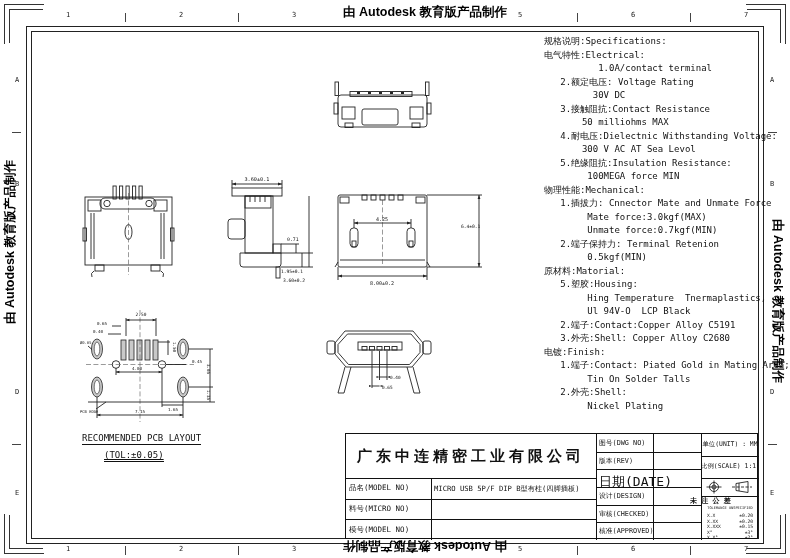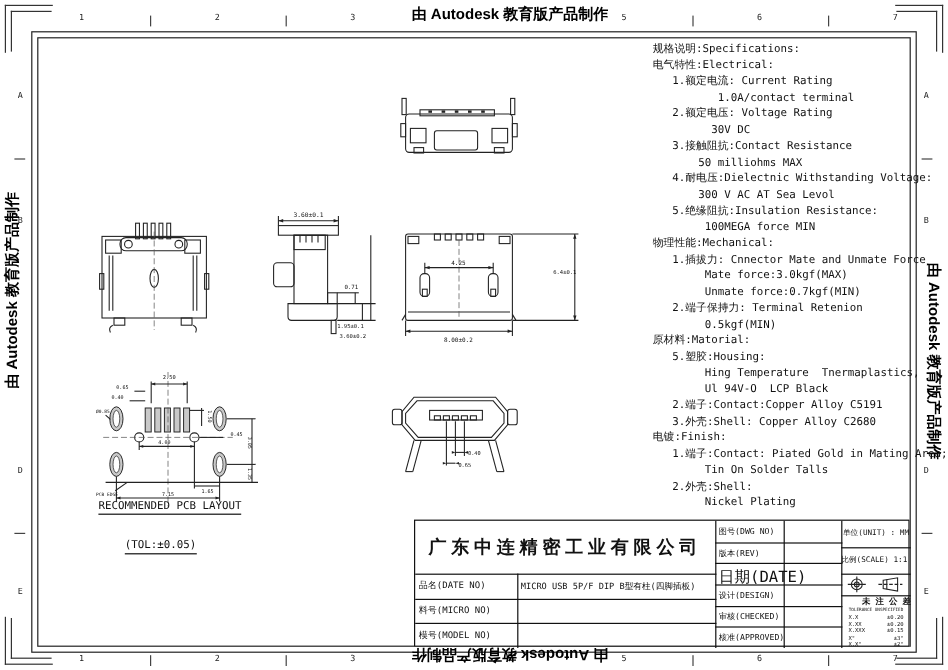--- a/index.html
+++ b/index.html
@@ -304,22 +304,22 @@
     <text x="93" y="41" transform="rotate(90 93 41)" text-anchor="middle" font-size="4.2">1.50</text>
     <text x="112" y="57" font-size="4.2">0.45</text>
     <text x="57" y="64" text-anchor="middle" font-size="4.2">4.00</text>
     <text x="127" y="63" transform="rotate(90 127 63)" text-anchor="middle" font-size="4.2">3.05</text>
     <text x="127" y="89" transform="rotate(90 127 89)" text-anchor="middle" font-size="4.2">1.35</text>
     <text x="93" y="105" text-anchor="middle" font-size="4.2">1.65</text>
     <text x="60" y="107" text-anchor="middle" font-size="4.2">7.15</text>
     <text x="0" y="38" font-size="3.8">Ø0.85</text>
     <text x="0" y="107" font-size="3.8">PCB EDGE</text>
   </svg>
-  <div class="pcb-cap" style="left:82px;top:417px;text-align:right;">RECOMMENDED PCB LAYOUT</div>
-  <div class="pcb-cap" style="left:104px;top:450px;">(TOL:±0.05)</div>
+  <div class="pcb-cap" style="left:82px;top:433px;text-align:right;">RECOMMENDED PCB LAYOUT</div>
+  <div class="pcb-cap" style="left:104px;top:450px;text-decoration:underline;">(TOL:±0.05)</div>
 
   <svg style="left:318px;top:298px" width="150" height="100" viewBox="0 0 150 100">
     <g class="ln">
       <path d="M27,33 H95 L105,45 V56 L94,69 H28 L17,56 V45 Z"></path>
       <path d="M29.5,36 H93 L102,46.5 V54.5 L91.5,66.5 H30.5 L20,54.5 V46.5 Z"></path>
       <rect x="9" y="43" width="8" height="13" rx="2"></rect>
         <rect x="105" y="43" width="8" height="13" rx="2"></rect>
       <rect x="40" y="44" width="44" height="8"></rect>
       <rect x="44" y="48.5" width="5" height="3.5"></rect>
         <rect x="51.5" y="48.5" width="5" height="3.5"></rect>
@@ -344,21 +344,20 @@
       <path class="fill" d="M54,88 l-3,-1.1 v2.2 z"></path>
         <path class="fill" d="M61.5,88 l3,-1.1 v2.2 z"></path>
     </g>
     <text x="72" y="81" font-size="4.4">0.40</text>
     <text x="64" y="91" font-size="4.4">0.65</text>
   </svg>
 
   <div id="specs">
     <div class="spec-line">规格说明:Specifications:</div>
     <div class="spec-line">电气特性:Electrical:</div>
-    <div class="spec-line">   1.额定电流: Current Rating</div>
     <div class="spec-line">          1.0A/contact terminal</div>
     <div class="spec-line">   2.额定电压: Voltage Rating</div>
     <div class="spec-line">         30V DC</div>
     <div class="spec-line">   3.接触阻抗:Contact Resistance</div>
     <div class="spec-line">       50 milliohms MAX</div>
     <div class="spec-line">   4.耐电压:Dielectnic Withstanding Voltage:</div>
     <div class="spec-line">       300 V AC AT Sea Levol</div>
     <div class="spec-line">   5.绝缘阻抗:Insulation Resistance:</div>
     <div class="spec-line">        100MEGA force MIN</div>
     <div class="spec-line">物理性能:Mechanical:</div>
@@ -393,21 +392,21 @@
     <div class="tbl" style="left:250px;top:53px;width:106px;height:1px"></div>
     <div class="tbl" style="left:250px;top:71px;width:106px;height:1px"></div>
     <div class="tbl" style="left:250px;top:88px;width:106px;height:1px"></div>
     <div class="tbl" style="left:307px;top:0;width:1px;height:106px"></div>
     <div class="tbl" style="left:355px;top:22px;width:58px;height:1px"></div>
     <div class="tbl" style="left:355px;top:44px;width:58px;height:1px"></div>
     <div class="tbl" style="left:355px;top:62px;width:58px;height:1px"></div>
 
     <div id="tb-company">广东中连精密工业有限公司</div>
 
-    <div class="tbtxt row-label" style="left:0;top:50px;width:85px">品名(DATE NO)</div>
+    <div class="tbtxt row-label" style="left:0;top:50px;width:85px">品名(MODEL NO)</div>
     <div class="tbtxt" style="left:88px;top:51px;width:162px;font-size:7.2px">MICRO USB 5P/F DIP B型有柱(四脚插板)</div>
     <div class="tbtxt row-label" style="left:0;top:71px;width:85px">料号(MICRO NO)</div>
     <div class="tbtxt" style="left:88px;top:71px;width:162px"></div>
     <div class="tbtxt row-label" style="left:0;top:92px;width:85px">模号(MODEL NO)</div>
     <div class="tbtxt" style="left:88px;top:92px;width:162px"></div>
 
     <div class="tbtxt" style="left:253px;top:6px;font-size:6.8px">图号(DWG NO)</div>
     <div class="tbtxt" style="left:253px;top:24px;font-size:6.8px">版本(REV)</div>
     <div class="tbtxt" style="left:253px;top:41px;font-size:13px">日期(DATE)</div>
     <div class="tbtxt" style="left:253px;top:59px;font-size:6.8px">设计(DESIGN)</div>
@@ -422,21 +421,21 @@
         <circle cx="9" cy="7" r="4.5"></circle>
           <circle cx="9" cy="7" r="2"></circle>
         <line x1="1.5" y1="7" x2="16.5" y2="7"></line>
           <line x1="9" y1="0.5" x2="9" y2="13.5"></line>
         <path d="M31,3.5 L43,1.5 V12.5 L31,10.5 Z"></path>
           <line x1="34" y1="3" x2="34" y2="11"></line>
         <line x1="27" y1="7" x2="47" y2="7" stroke-dasharray="3,1.5"></line>
       </g>
     </svg>
 
-    <div class="tbtxt" style="left:355px;top:64px;width:58px;text-align:right;font-size:7px;font-weight:bold">未 注 公 差</div>
+    <div class="tbtxt" style="left:344px;top:64px;width:58px;text-align:left;font-size:7px;font-weight:bold">未 注 公 差</div>
     <div class="tbtxt" style="left:355px;top:73px;width:58px;text-align:center;font-size:3.6px">TOLERANCE UNSPECIFIED</div>
     <div class="tol-row" style="left:356px;top:79px">
         <span>X.X</span>
         <span>±0.20</span>
       </div>
     <div class="tol-row" style="left:356px;top:84.5px">
         <span>X.XX</span>
         <span>±0.20</span>
       </div>
     <div class="tol-row" style="left:356px;top:90px">

